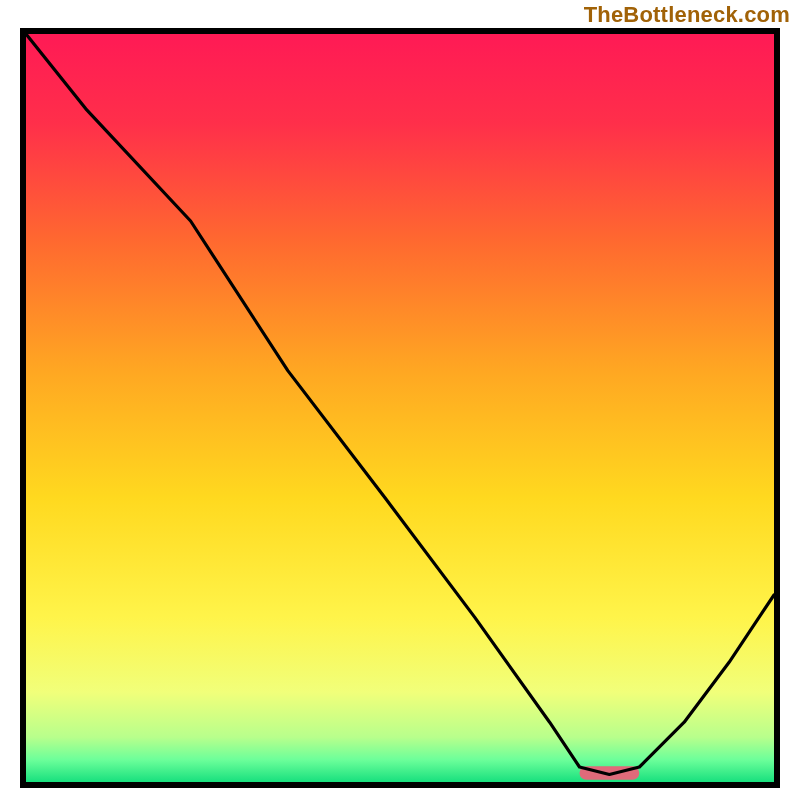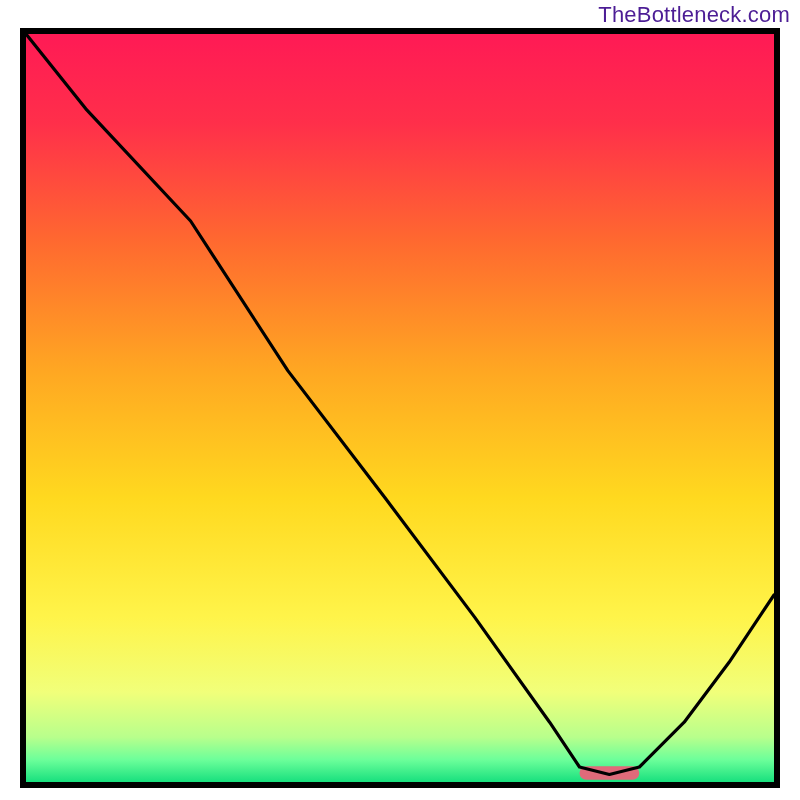--- a/index.html
+++ b/index.html
@@ -8,22 +8,22 @@
     width: 800px;
     height: 800px;
     background: #ffffff;
     font-family: Arial, Helvetica, sans-serif;
   }
   .attribution {
     position: absolute;
     top: 2px;
     right: 10px;
     font-size: 22px;
-    font-weight: 400;
-    color: #4c1d95;
+    font-weight: 700;
+    color: #a16207;
     letter-spacing: 0.2px;
   }
   .chart-wrap {
     position: absolute;
     left: 20px;
     top: 28px;
     width: 760px;
     height: 760px;
   }
   svg { display: block; }

